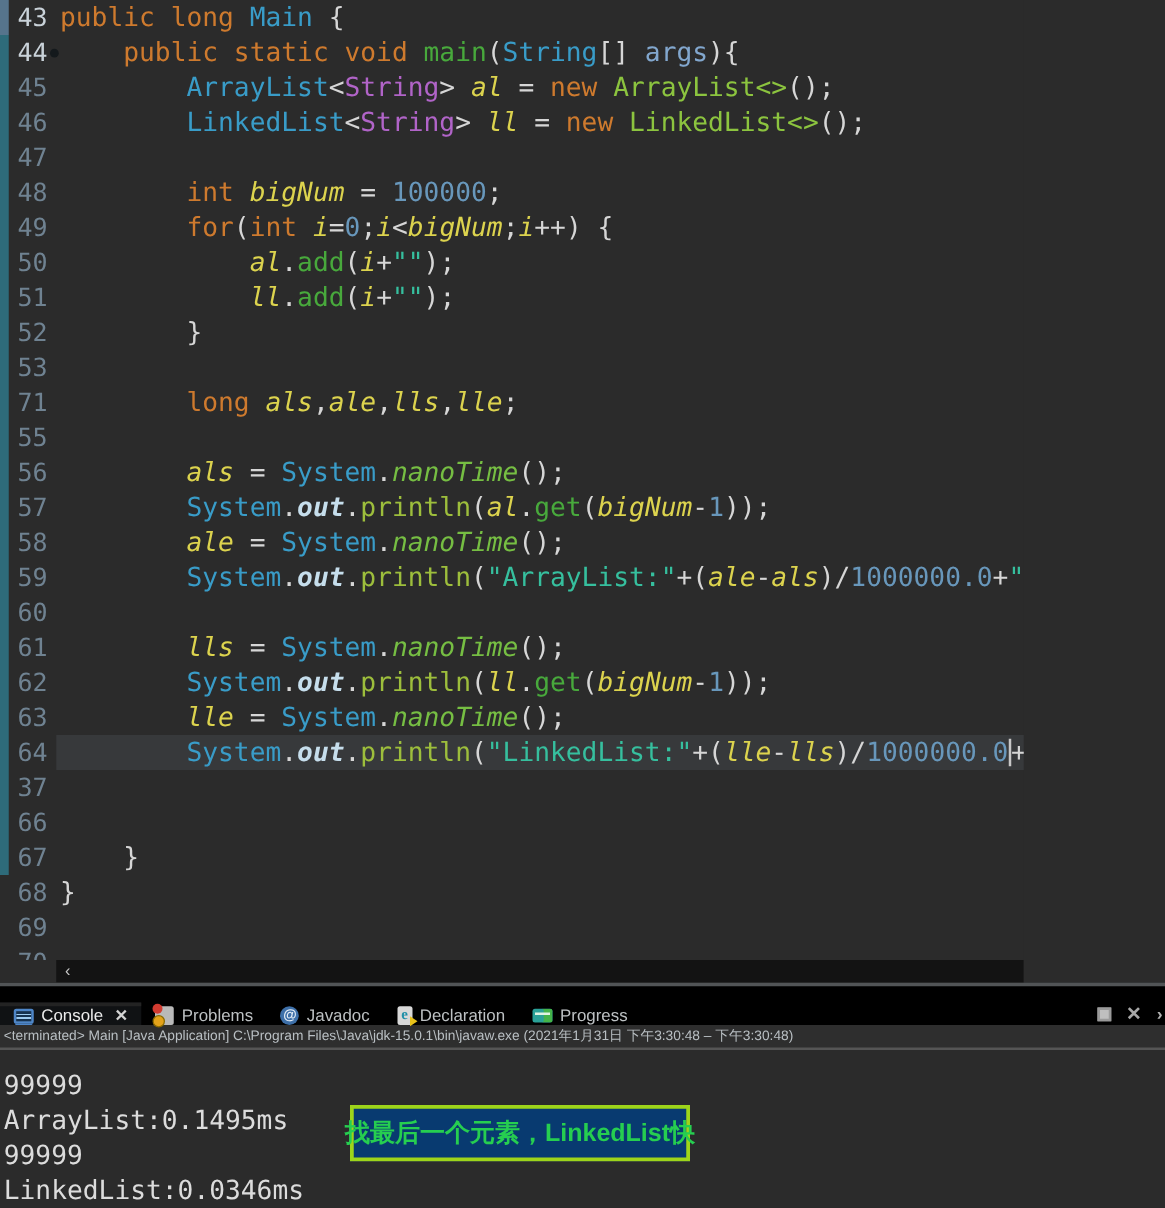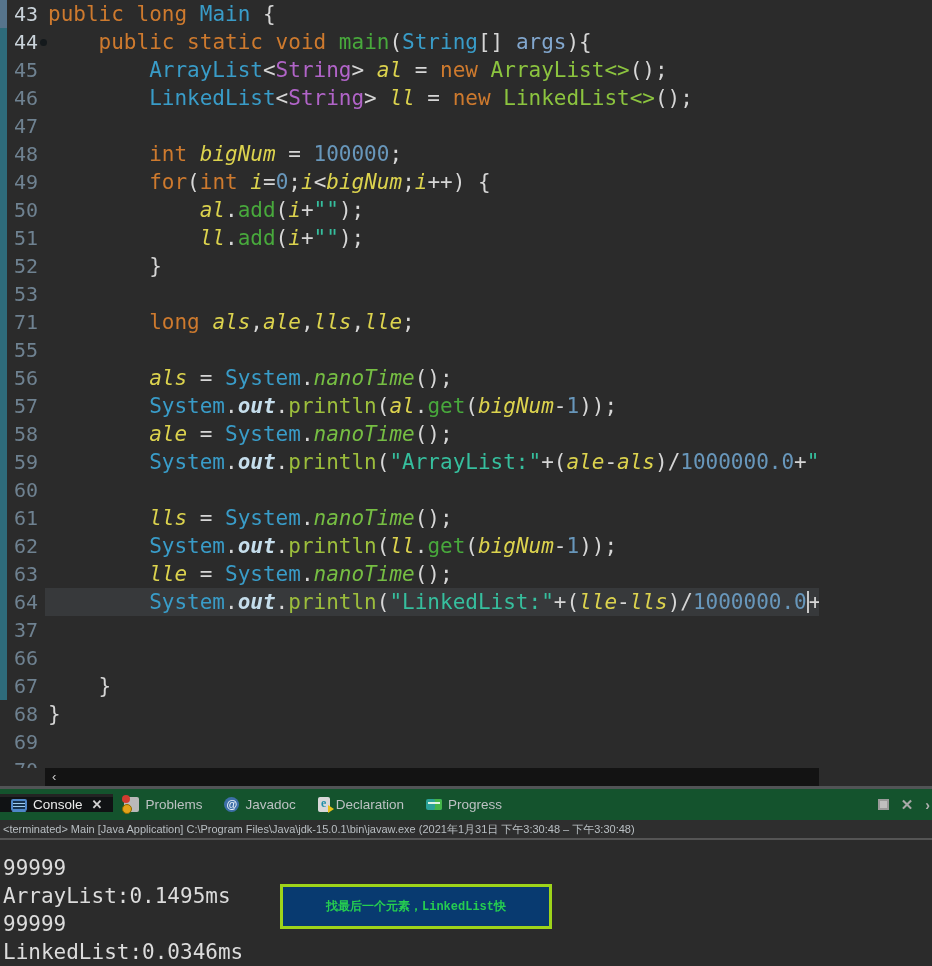--- a/index.html
+++ b/index.html
@@ -35,22 +35,22 @@
   .tk-pln { color:#D6D6D6; }
   .caret  { display:inline-block; width:2px; height:22px; background:#C8C8C8;
             vertical-align:-4px; }
 
   #hscroll { position:absolute; left:0; right:0; bottom:0; height:18px; display:flex; }
   #hscroll .spacer { width:45px; background:#2B2B2B; }
   #hscroll .track  { flex:1; background:#131313; display:flex; align-items:center; }
   #hscroll .arrow  { color:#C8C8C8; font-size:13px; line-height:18px; padding-left:7px; }
 
   
-  #tabbar { height:34px; background:#14532d; border-top:3px solid #515456;
-            display:flex; align-items:center; }
+  #tabbar { height:34px; background:#000000; border-top:3px solid #515456;
+            display:flex; align-items:flex-end; }
   .tab { display:flex; align-items:center; gap:6px; padding:0 11px; color:#BDC1C3;
          font-size:13.5px; cursor:default; }
   .tab.active { background:#101214; color:#ECECEC; margin-top:-3px; border-top:3px solid #232323; }
   .tclose { color:#D2D2D2; font-size:13px; font-weight:bold; margin-left:3px; }
 
   .ticon { display:inline-block; position:relative; flex:none; }
   .icon-console { width:16px; height:12px; border:2px solid #4E86C8; border-radius:2px;
         background:linear-gradient(#16324F 2px,#9ECBEF 2px,#9ECBEF 3px,#16324F 3px,
                    #16324F 5px,#9ECBEF 5px,#9ECBEF 6px,#16324F 6px);
         box-shadow:0 2px 0 -1px #4E86C8; }
@@ -83,21 +83,21 @@
                color:#B9BFC3; font-size:11px; line-height:18px; padding-left:3px;
                white-space:nowrap; overflow:hidden; }
 
   
   #console { position:relative; height:124px; background:#2B2B2B; padding-top:14px; }
   .outline { font:21px/28px "DejaVu Sans Mono", monospace; color:#DCDCDC; padding-left:3px;
              white-space:pre; }
   #annotation { position:absolute; left:280px; top:44px; width:272px; height:45px;
         border:3px solid #9ED41A; background:#083A70; display:flex; align-items:center;
         justify-content:center; }
-  #annotation span { color:#26CE50; font-weight:bold; font-size:12px; white-space:nowrap;font-family:Liberation Mono, monospace; }
+  #annotation span { color:#26CE50; font-weight:bold; font-size:20px; white-space:nowrap; }
 </style>
 </head>
 <body>
 
 <div id="app">
 
   <div id="editor">
     <div id="range-class"></div>
     <div id="range-method"></div>
     <div id="lines">

